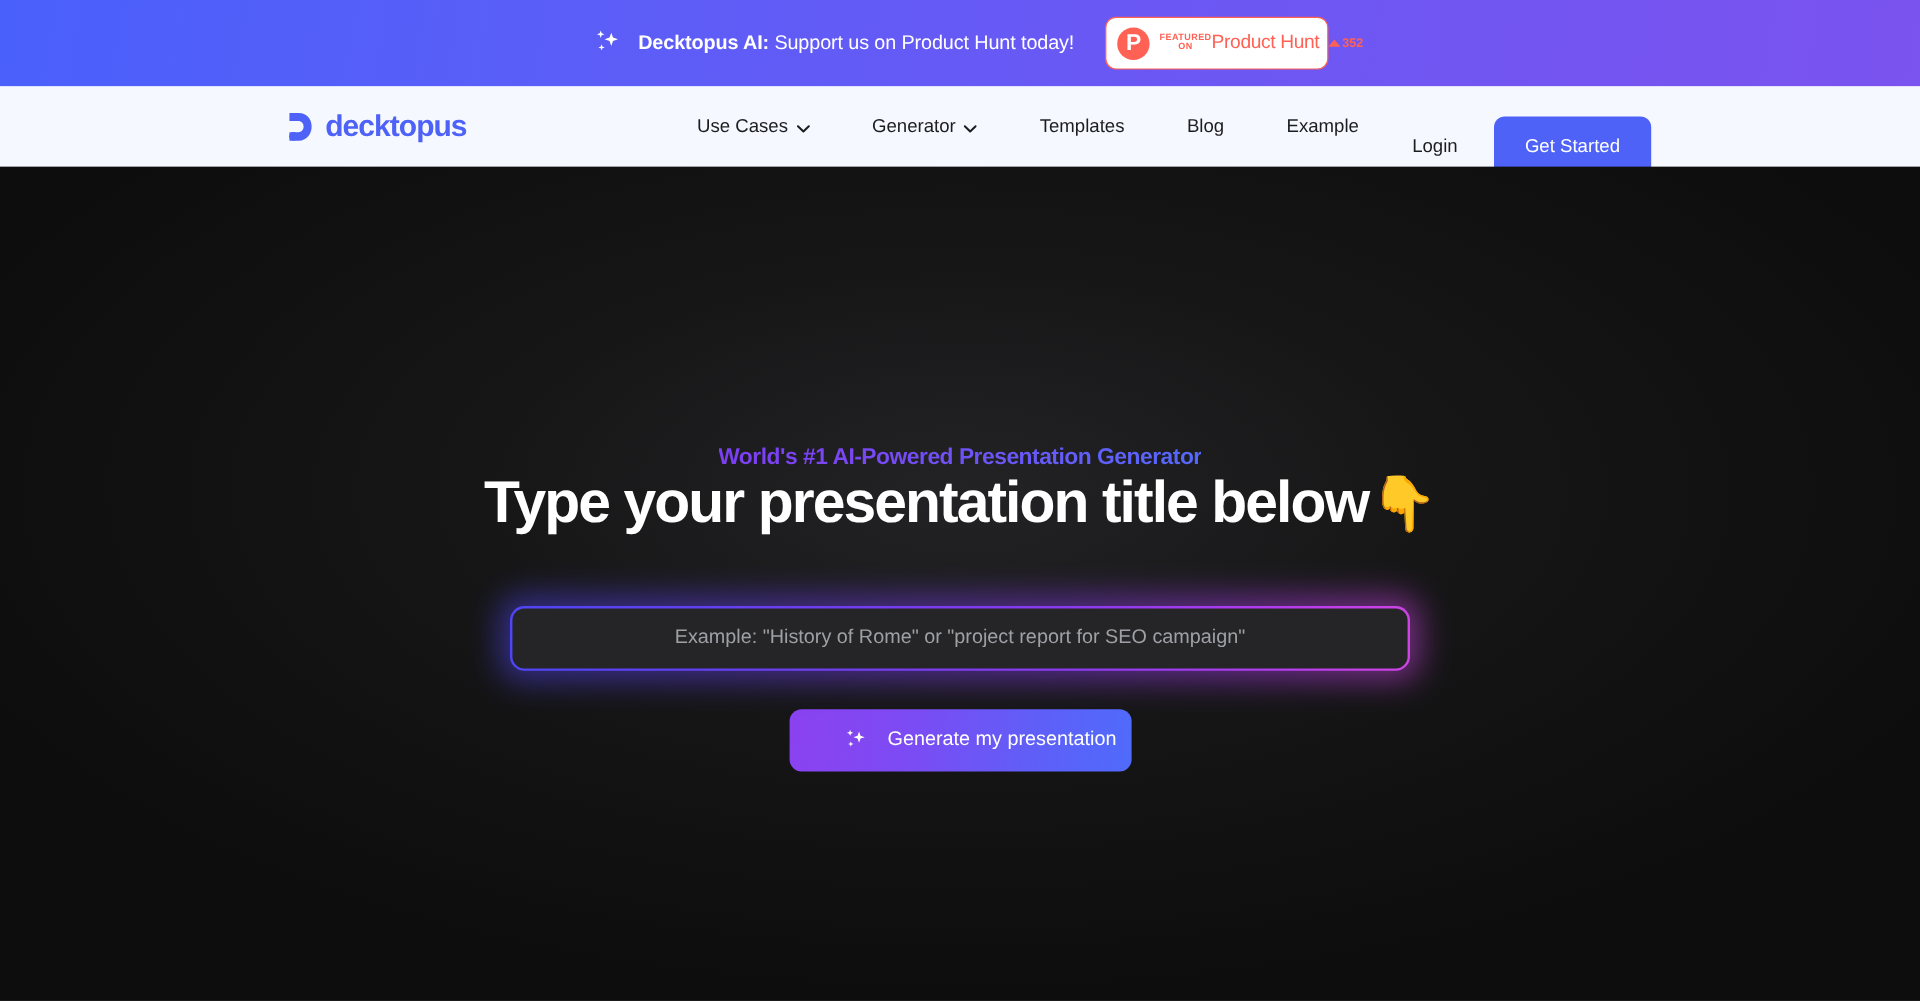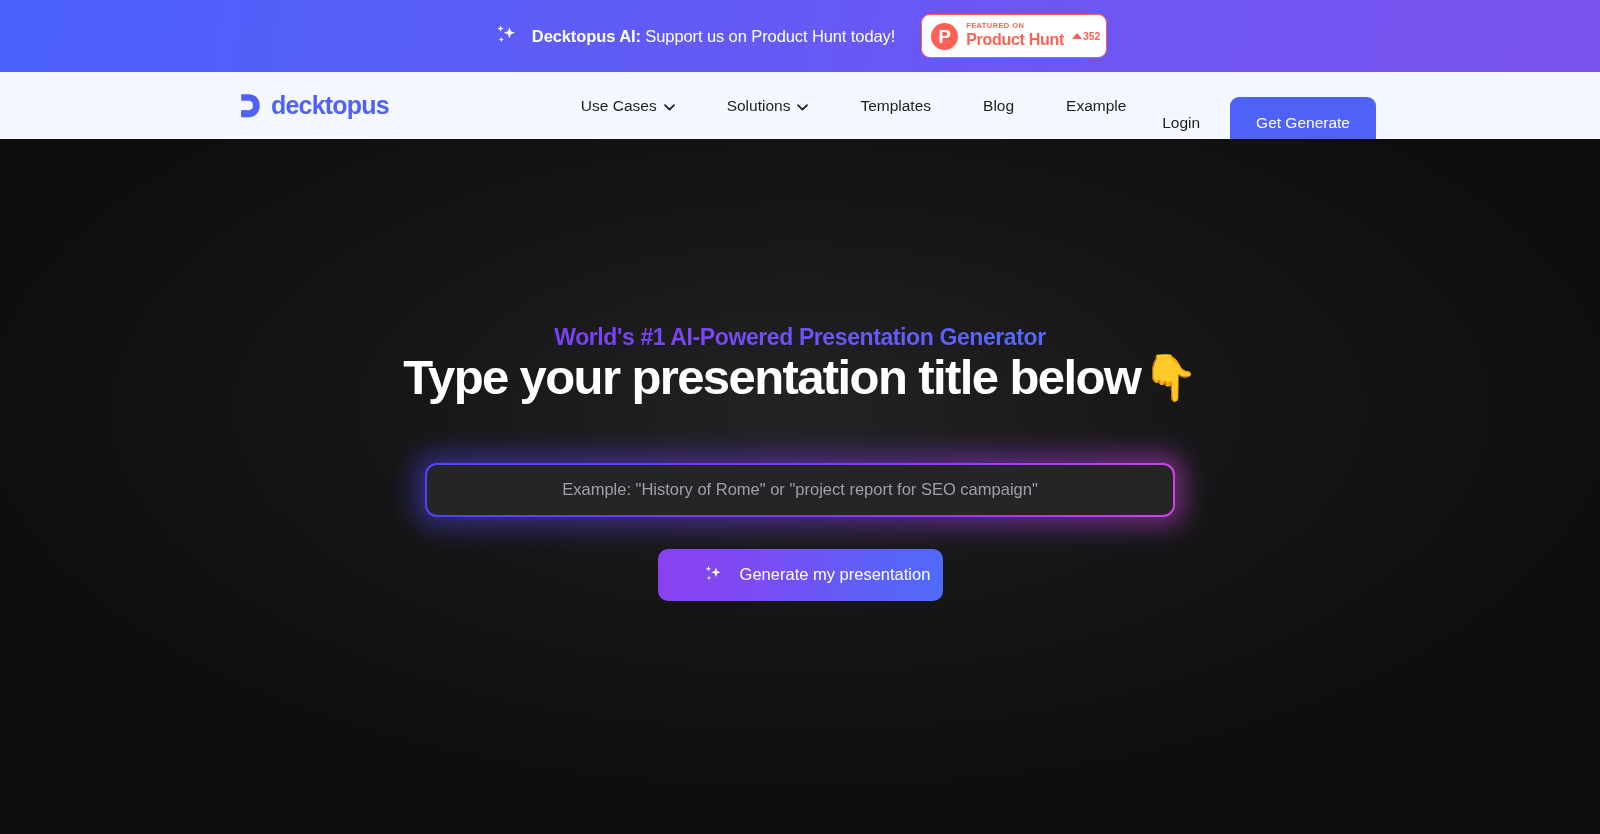--- a/index.html
+++ b/index.html
@@ -39,27 +39,27 @@
     cursor:pointer;
   }
   .ph-logo{
     width:27px; height:27px; border-radius:50%;
     background:#ff6154; color:#fff;
     display:flex; align-items:center; justify-content:center;
     font-size:19px; font-weight:700; line-height:1;
     font-family:"Liberation Sans", sans-serif;
     flex:none;
   }
-  .ph-texts{ display:flex; flex-direction:column; justify-content:center; flex:1; }
+  .ph-texts{ display:flex; flex-direction:row; justify-content:center; flex:1;text-align:center; }
   .ph-featured{
     font-size:7.5px; font-weight:700; color:#ff6154;
     letter-spacing:0.4px; line-height:1.15;
   }
   .ph-name{
-    font-size:16px; font-weight:700; color:#ff6154;
+    font-size:16px; font-weight:400; color:#ff6154;
     letter-spacing:-0.3px; line-height:1.15; white-space:nowrap;
   }
   .ph-votes{ display:flex; flex-direction:row; align-items:center; justify-content:center; gap:1px; flex:none; }
   .ph-caret{
     width:0;height:0;
     border-left:5px solid transparent;
     border-right:5px solid transparent;
     border-bottom:6px solid #ff6154;
   }
   .ph-count{ font-size:10.5px; font-weight:700; color:#ff6154; line-height:1; }
@@ -117,26 +117,27 @@
       #0b0b0c;
     border-bottom:1.5px solid #3d3f42;
     overflow:hidden;
   }
   .hero-content{
     position:absolute;
     left:0; right:0; top:185px;
     display:flex; flex-direction:column; align-items:center;
   }
   .eyebrow{
-    font-size:23px; font-weight:700;
+    font-size:19px; font-weight:700;
     letter-spacing:-0.4px;
     background:linear-gradient(90deg,#7b3ff2 0%,#7b45f4 25%,#6a57f8 60%,#5468fb 100%);
     -webkit-background-clip:text; background-clip:text;
     color:transparent; -webkit-text-fill-color:transparent;
     white-space:nowrap;
+    margin-top:47px;
   }
   .headline{
     font-size:49px; font-weight:700; color:#ffffff;
     letter-spacing:-1.6px; line-height:1.08;
     white-space:nowrap;
     display:flex; align-items:center;
   }
   .headline .emoji{
     font-size:45px; margin-left:2px; line-height:1;
     -webkit-text-fill-color:initial;
@@ -222,39 +223,39 @@
   </div>
 
   <div class="nav-links">
     <div class="nav-link">
       <span>Use Cases</span>
       <svg class="chev" viewBox="0 0 11 7">
           <path d="M1 1.2L5.5 5.6 10 1.2" stroke="#1d1d1f" stroke-width="1.7" fill="none" stroke-linecap="round" stroke-linejoin="round"></path>
         </svg>
     </div>
     <div class="nav-link">
-      <span>Solutions</span>
+      <span>Generator</span>
       <svg class="chev" viewBox="0 0 11 7">
           <path d="M1 1.2L5.5 5.6 10 1.2" stroke="#1d1d1f" stroke-width="1.7" fill="none" stroke-linecap="round" stroke-linejoin="round"></path>
         </svg>
     </div>
     <div class="nav-link">
       <span>Templates</span>
     </div>
     <div class="nav-link">
       <span>Blog</span>
     </div>
     <div class="nav-link">
       <span>Example</span>
     </div>
   </div>
 
   <div class="nav-right">
     <div class="nav-login">Login</div>
-    <button class="btn-started">Get Generate</button>
+    <button class="btn-started">Get Started</button>
   </div>
 </nav>
 
 <section class="hero">
   <div class="hero-content">
     <div class="eyebrow">World's #1 AI-Powered Presentation Generator</div>
 
     <h1 class="headline">
       <span>Type your presentation title below</span>
       <span class="emoji">👇</span>

